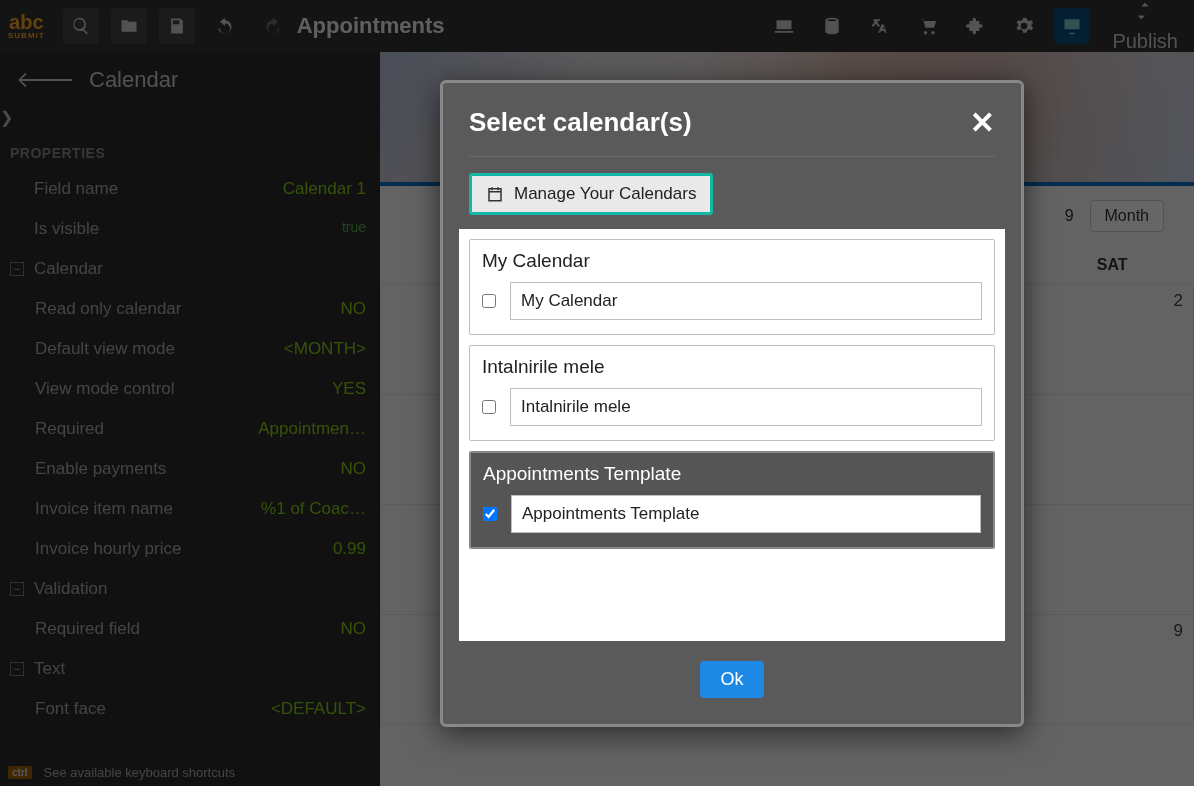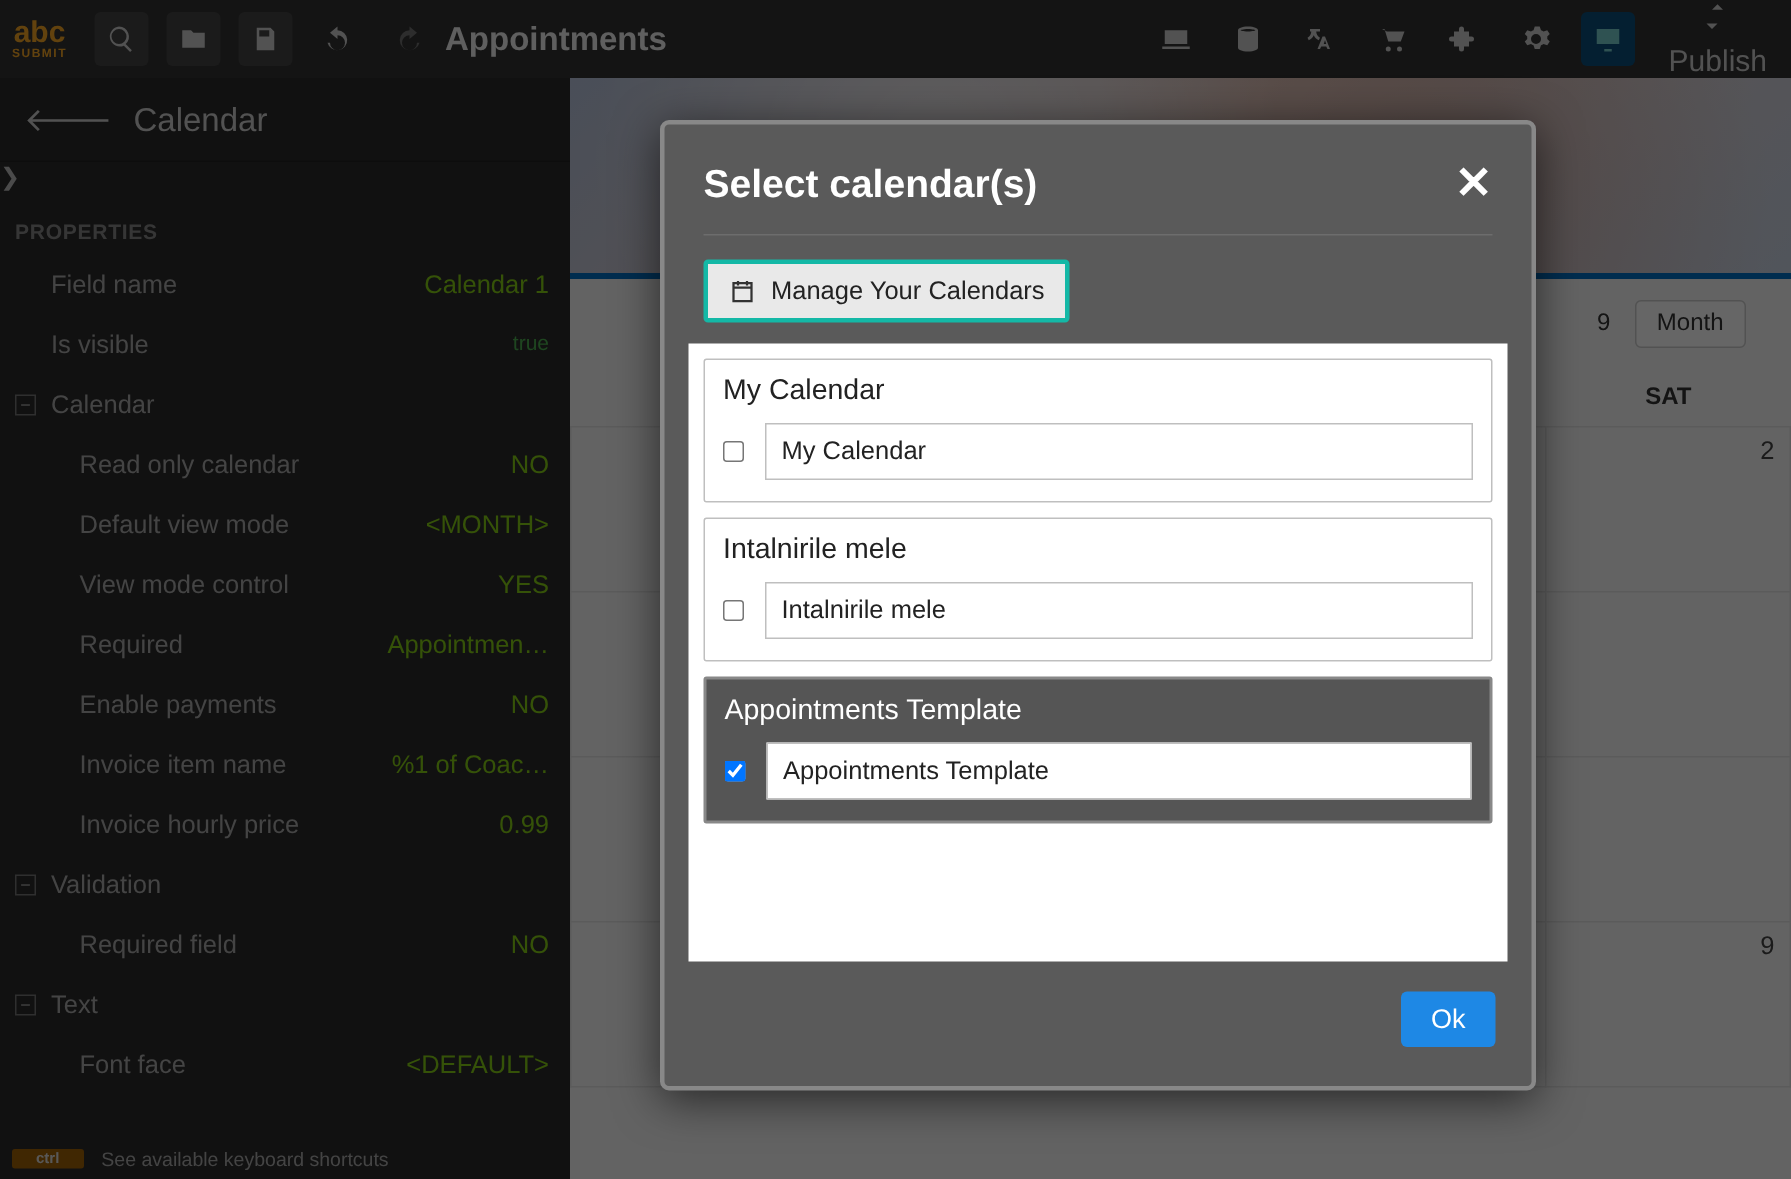--- a/index.html
+++ b/index.html
@@ -20,22 +20,22 @@
   
   .left-panel { position:absolute; left:0; top:52px; bottom:0; width:380px; background:#2c2c2c; color:#bbb; overflow:hidden; }
   .lp-head { display:flex; align-items:center; padding:14px 16px; border-bottom:1px solid #222; font-size:22px; color:#ccc; }
   .lp-head .back { margin-right:14px; }
   .section-title { padding:18px 16px 8px 10px; font-size:14px; color:#888; font-weight:bold; letter-spacing:0.5px;}
   .prop-row { display:flex; justify-content:space-between; padding:10px 14px 10px 34px; font-size:17px; color:#aaa; }
   .prop-row .val { color:#84cc16; }
   .prop-row .val.green { color:#4caf50; font-size:14px;}
   .group-head { display:flex; align-items:center; padding:10px 14px 10px 10px; font-size:17px; color:#aaa;}
   .group-head .toggle { width:14px; height:14px; border:1px solid #777; display:inline-flex; align-items:center; justify-content:center; font-size:12px; margin-right:10px; line-height:1;}
-  .group-sub { padding-left:53px; }
-  .ctrl-badge { display:inline-block; background:#a16207; color:#ddd; font-size:10px; padding:1px 16px; border-radius:2px; margin-right:6px; font-weight:bold;}
+  .group-sub { padding-left:35px; }
+  .ctrl-badge { display:inline-block; background:#a16207; color:#ddd; font-size:10px; padding:1px 4px; border-radius:2px; margin-right:6px; font-weight:bold;}
 
   
   .main-area { position:absolute; left:380px; top:52px; right:0; bottom:0; background:#f8f8f8; }
   .banner { height:130px; background:linear-gradient(135deg,#b8c4dc 0%, #e8d0c8 50%, #cad4e4 100%); position:relative; overflow:hidden;}
   .banner::before { content:""; position:absolute; inset:0; background:
      radial-gradient(circle at 30% 40%, rgba(255,255,255,.6), transparent 40%),
      radial-gradient(circle at 70% 60%, rgba(180,120,100,.4), transparent 40%);}
   .hr-top { height:4px; background:#0072c6; }
   .cal-header { display:flex; justify-content:flex-end; padding:14px 30px; font-size:16px; color:#333; gap:6px; align-items:center;}
   .cal-header .yr { margin-right:10px;}
@@ -57,21 +57,21 @@
   .manage-btn { margin:0 0 14px 26px; display:inline-flex; align-items:center; gap:10px; background:#e9e9e9; color:#222; border:3px solid #14b8a6; padding:8px 14px; font-size:17px; border-radius:3px; cursor:pointer;}
   .manage-btn svg { width:18px; height:18px;}
   .cal-list-wrap { background:#fff; margin:0 16px 0 16px; padding:10px 10px 82px; min-height:300px;}
   .cal-card { border:1px solid #bfbfbf; border-radius:2px; padding:10px 12px 14px; margin-bottom:10px; background:#fff;}
   .cal-card.selected { background:#555; border:2px solid #888; }
   .cal-card .card-title { font-size:19px; color:#222; margin-bottom:10px;}
   .cal-card.selected .card-title { color:#fff;}
   .card-row { display:flex; align-items:center; gap:14px;}
   .card-row input[type=checkbox]{ width:14px; height:14px; cursor:pointer;}
   .card-row .name-box { flex:1; border:1px solid #bfbfbf; background:#fff; padding:8px 10px; font-size:17px; color:#222;}
-  .modal-footer { display:flex; justify-content:flex-end; padding:20px 24px 26px;}
+  .modal-footer { display:flex; justify-content:center; padding:20px 24px 26px;}
   .ok-btn { background:#1e88e5; color:#fff; border:none; padding:8px 20px; font-size:18px; border-radius:4px; cursor:pointer;}
 
   .kbd-hint { position:absolute; left:8px; bottom:6px; font-size:13px; color:#aaa; display:flex; align-items:center; gap:6px;}
 </style>
 </head>
 <body>
 
 <div class="topbar">
   <div class="logo">
     <span>abc</span>

